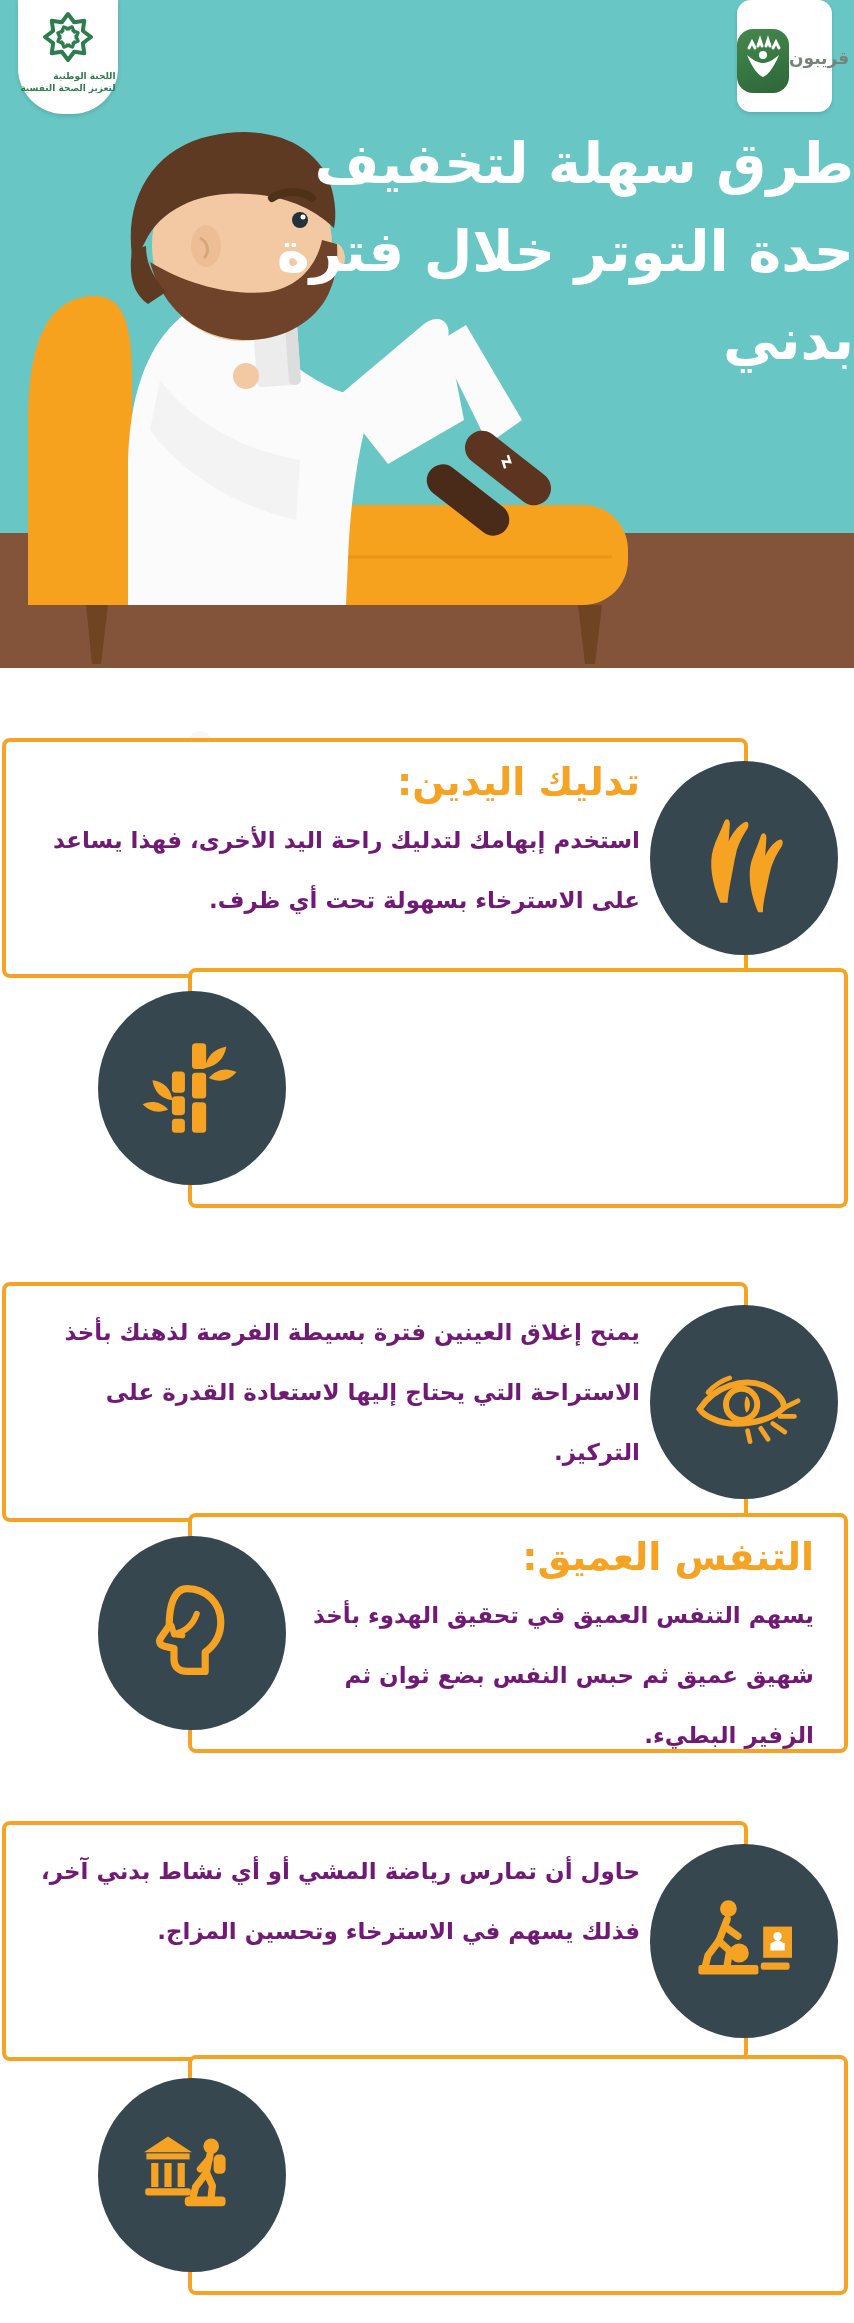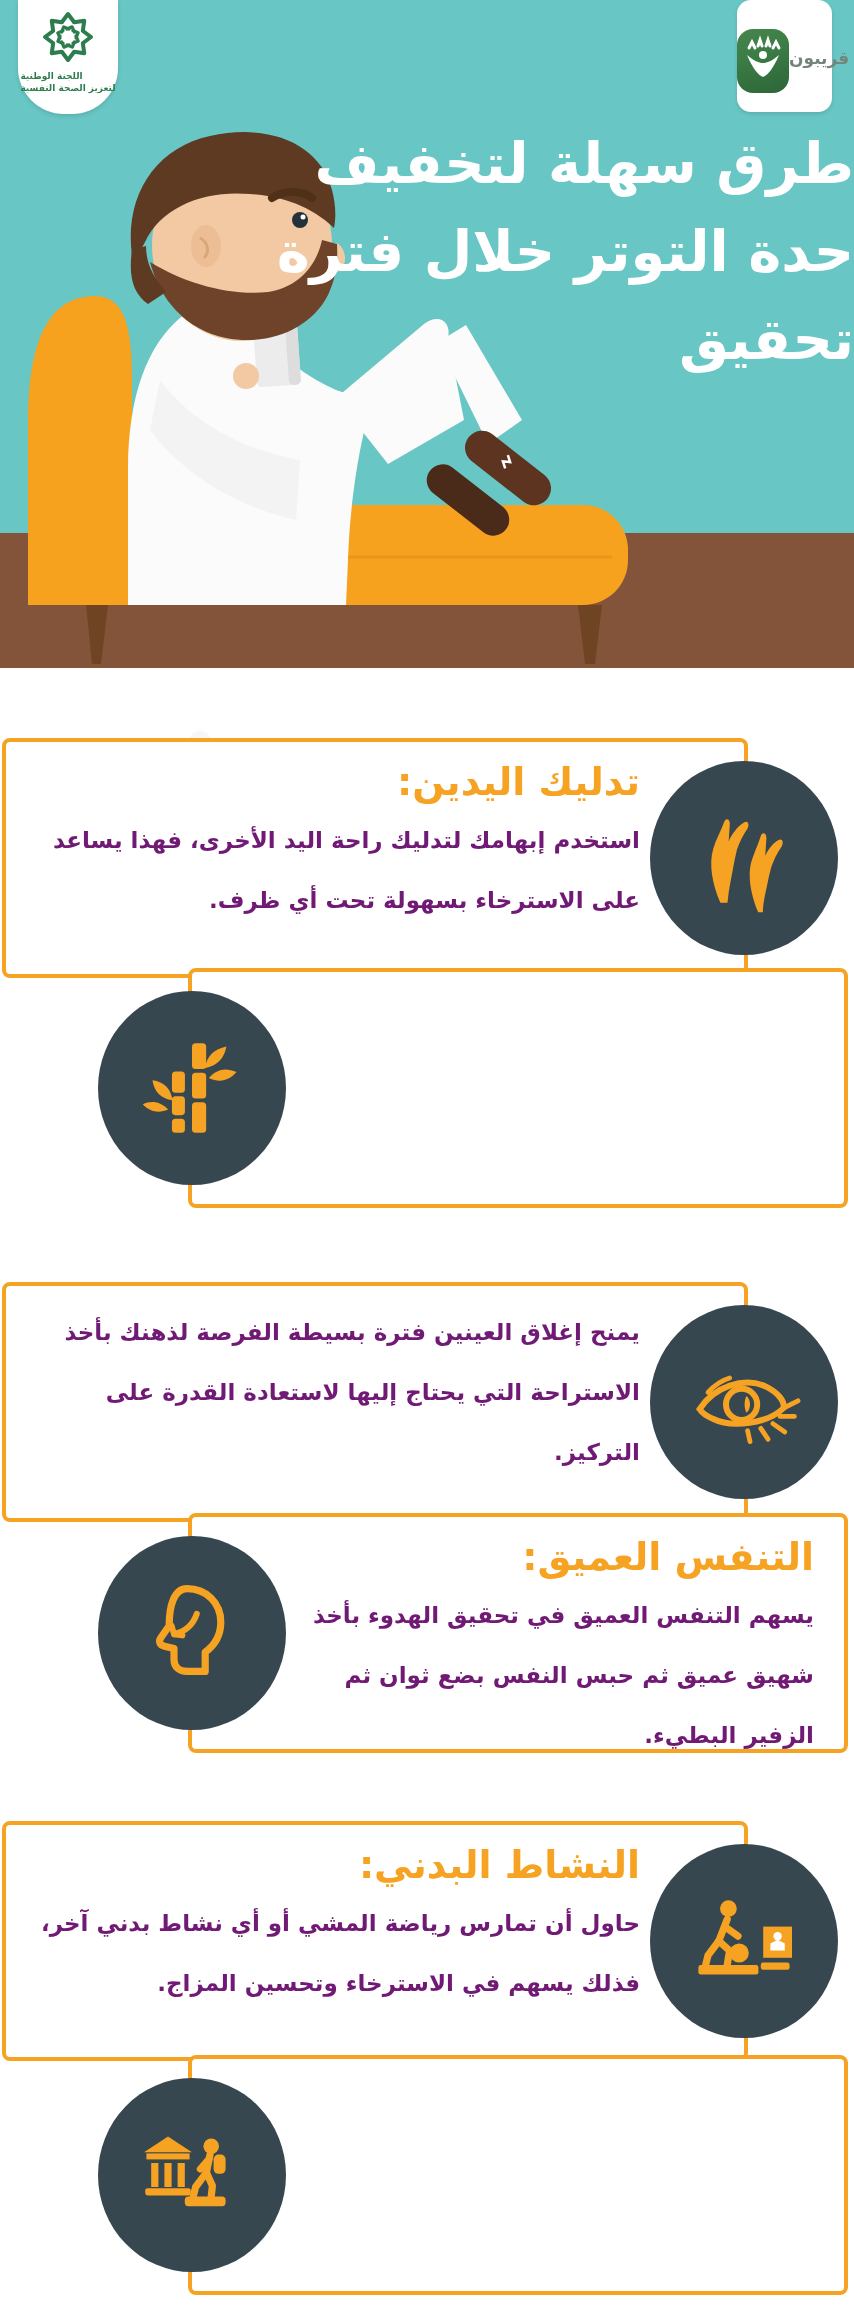--- a/index.html
+++ b/index.html
@@ -11,21 +11,21 @@
   
   .hero{position:absolute;top:0;left:0;width:854px;height:668px;}
   .hero svg.scene{position:absolute;top:0;left:0;}
   .org-badge{
     position:absolute;top:0;left:18px;width:100px;height:114px;
     background:#ffffff;border-radius:0 0 46px 46px;
     box-shadow:0 2px 4px rgba(0,0,0,0.12);
     display:flex;flex-direction:column;align-items:center;
   }
   .org-badge .star{margin-top:10px;}
-  .org-name{margin-top:6px;text-align:left;color:#2E7D4F;font-weight:bold;
+  .org-name{margin-top:6px;text-align:right;color:#2E7D4F;font-weight:bold;
     font-size:9px;line-height:12px;}
   .app-badge{
     position:absolute;top:0;left:737px;width:95px;height:112px;
     background:#ffffff;border-radius:14px;
     box-shadow:0 2px 4px rgba(0,0,0,0.12);
     display:flex;flex-direction:row;align-items:center;
   }
   .app-icon{
     margin-top:10px;width:64px;height:64px;border-radius:16px;
     background:linear-gradient(160deg,#47874D 0%,#3A7A44 45%,#2D6538 100%);
@@ -188,21 +188,21 @@
           <circle cx="0" cy="-6" r="4" fill="#ffffff"></circle>
           <path d="M-16,-6 C-10,8 -5,14 0,16 C5,14 10,8 16,-6 C9,0 4,2 0,2 C-4,2 -9,0 -16,-6 Z" fill="#ffffff"></path>
         </svg>
       </div>
       <div class="app-name">قريبون</div>
     </div>
 
     <div class="hero-title">
       <div>طرق سهلة لتخفيف</div>
       <div>حدة التوتر خلال فترة</div>
-      <div>تحقيق</div>
+      <div>بدني</div>
     </div>
   </div>
 
   <div class="watermarks">
     <svg class="wm" style="left:120px;top:20px" width="160" height="160" viewBox="-30 -30 60 60">
         <path d="M-16,-6 C-10,8 -5,14 0,16 C5,14 10,8 16,-6 C9,0 4,2 0,2 C-4,2 -9,0 -16,-6 Z" fill="#F1F1EF"></path>
         <circle cx="0" cy="-10" r="4" fill="#F1F1EF"></circle>
       </svg>
     <svg class="wm" style="left:420px;top:290px" width="170" height="170" viewBox="-30 -30 60 60">
         <path d="M-16,-6 C-10,8 -5,14 0,16 C5,14 10,8 16,-6 C9,0 4,2 0,2 C-4,2 -9,0 -16,-6 Z" fill="#F1F1EF"></path>
@@ -318,21 +318,20 @@
                    C31,27 35,13 46,13 Z"></path>
           <path stroke-width="5" d="M54,34 C51,43 44,49 35,51"></path>
           <path d="M33,44 L35,51 L42,52" stroke-width="5"></path>
         </g>
       </svg>
     </div>
   </div>
 
   <div class="card odd" style="top:1773px">
     <div class="card-content">
-      <h2 class="card-title">النشاط البدني:</h2>
       <p class="card-body">حاول أن تمارس رياضة المشي أو أي نشاط بدني آخر، فذلك يسهم في الاسترخاء وتحسين المزاج.</p>
     </div>
     <div class="icon-circle">
       <svg width="120" height="120" viewBox="0 0 100 100">
         <g fill="#F6A324">
           <circle cx="37" cy="23" r="7"></circle>
           <rect x="12" y="70" width="50" height="8" rx="2"></rect>
           <rect x="64" y="68" width="24" height="6" rx="2"></rect>
           <circle cx="46" cy="60" r="8"></circle>
           <path d="M66,38 h24 v26 h-24 Z" rx="3"></path>

